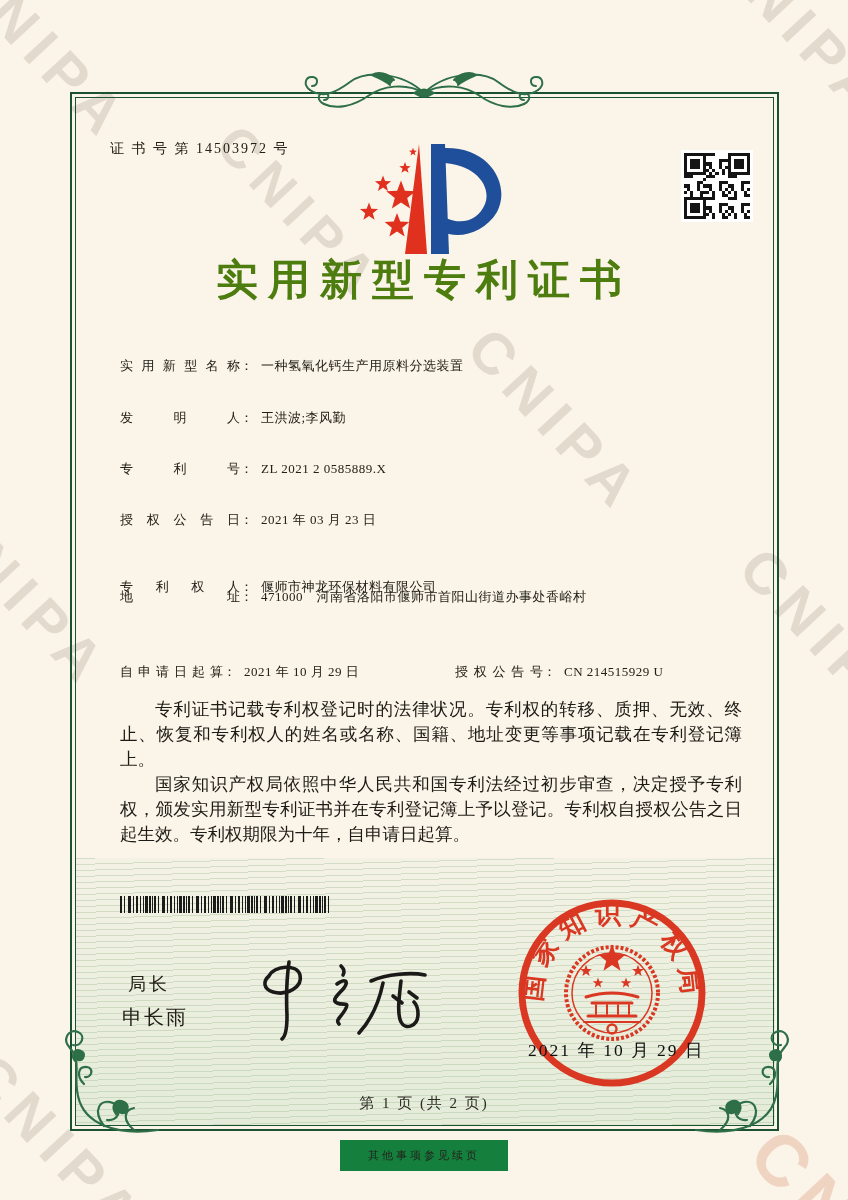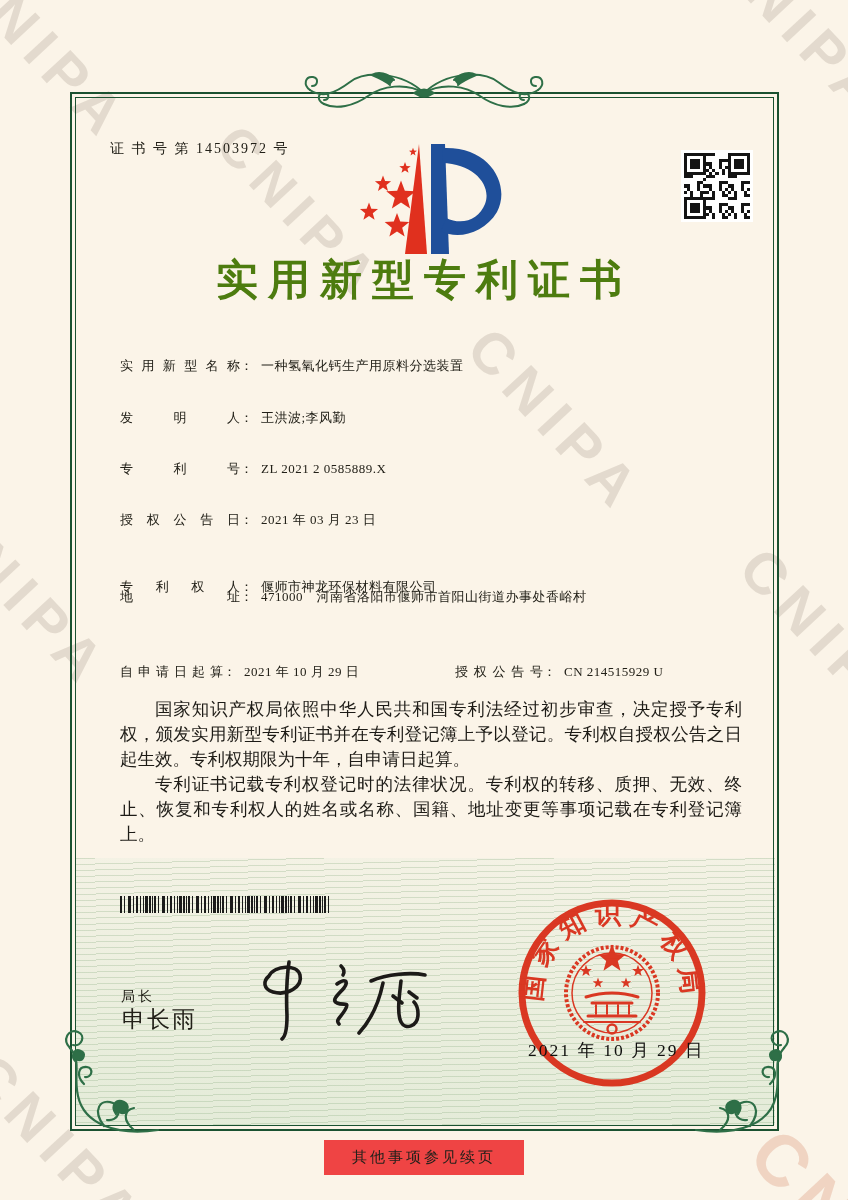--- a/index.html
+++ b/index.html
@@ -53,29 +53,29 @@
   .row0{top:357px;} .row1{top:409px;} .row2{top:460px;} .row3{top:511px;}
   .row4{top:562px;margin-top:16px;} .row5{top:588px;} .row6{top:663px;}
   .col2{position:absolute;left:335px;top:0;white-space:nowrap;}
   .col2 .fl{width:88px;}
   .body-text{
     position:absolute;left:120px;top:697px;width:622px;
     font-size:17.5px;line-height:25px;text-align:justify;color:#1d1b16;
   }
   .body-text p{margin:0;text-indent:2em;}
   .barcode{position:absolute;left:120px;top:896px;width:216px;height:17px;}
-  .signoff-title{position:absolute;left:121px;top:972px;font-size:14px;letter-spacing:3px;margin-top:16px;}
-  .signoff-name{position:absolute;left:122px;top:1004px;font-size:23px;letter-spacing:2px;}
+  .signoff-title{position:absolute;left:128px;top:972px;font-size:18px;letter-spacing:3px;}
+  .signoff-name{position:absolute;left:122px;top:1004px;font-size:20px;letter-spacing:2px;}
   .signature{position:absolute;left:225px;top:942px;}
   .seal{position:absolute;left:512px;top:893px;width:200px;height:200px;}
   .seal-date{position:absolute;left:528px;top:1038px;font-size:17.5px;letter-spacing:2px;color:#10100e;}
   .page-num{position:absolute;left:0;top:1094px;width:100%;text-align:center;font-size:15px;letter-spacing:2px;color:#2c2a24;}
   .footer-note{
     position:absolute;left:50%;top:1140px;transform:translateX(-50%);
-    background:#ef4444;padding:8px 28px;font-size:15px;letter-spacing:3px;color:#23211b;
+    background:#15803d;padding:8px 28px;font-size:11px;letter-spacing:3px;color:#23211b;
   }
   .qr-grid svg{display:block;}
 </style>
 </head>
 <body>
 
 <div class="page">
 
   <div class="wm wm-a">CNIPA</div>
   <div class="wm wm-b">CNIPA</div>
@@ -386,22 +386,22 @@
       <span class="fl" style="width:120px">地址</span><span class="fc">：</span><span class="fv">471000　河南省洛阳市偃师市首阳山街道办事处香峪村</span>
     </div>
     <div class="field-row row6">
       <span class="fl" style="width:103px">自申请日起算</span><span class="fc">：</span><span class="fv">2021 年 10 月 29 日</span>
       <span class="col2">
         <span class="fl">授权公告号</span><span class="fc">：</span><span class="fv">CN 214515929 U</span>
       </span>
     </div>
 
     <div class="body-text">
+      <p>专利证书记载专利权登记时的法律状况。专利权的转移、质押、无效、终止、恢复和专利权人的姓名或名称、国籍、地址变更等事项记载在专利登记簿上。</p>
       <p>国家知识产权局依照中华人民共和国专利法经过初步审查，决定授予专利权，颁发实用新型专利证书并在专利登记簿上予以登记。专利权自授权公告之日起生效。专利权期限为十年，自申请日起算。</p>
-      <p>专利证书记载专利权登记时的法律状况。专利权的转移、质押、无效、终止、恢复和专利权人的姓名或名称、国籍、地址变更等事项记载在专利登记簿上。</p>
     </div>
 
     <div class="barcode" id="barcode"><svg width="216" height="17" viewBox="0 0 216 17" shape-rendering="crispEdges" fill="#1b1b1b">
           <rect x="0" y="0" width="2" height="17"></rect>
           <rect x="4" y="0" width="1" height="17"></rect>
           <rect x="8" y="0" width="3" height="17"></rect>
           <rect x="13" y="0" width="1" height="17"></rect>
           <rect x="16" y="0" width="2" height="17"></rect>
           <rect x="20" y="0" width="1" height="17"></rect>
           <rect x="23" y="0" width="1" height="17"></rect>
@@ -503,16 +503,17 @@
           <path d="M80,110 L120,110" stroke-width="3"></path>
           <path d="M84,112 L84,121 M95,112 L95,121 M106,112 L106,121 M117,112 L117,121" stroke-width="2"></path>
           <path d="M76,123 L124,123" stroke-width="3"></path>
           <path d="M72,129 L128,129" stroke-width="2"></path>
           <circle cx="100" cy="136" r="4.5" stroke-width="2.4"></circle>
         </g>
       </g>
     </svg>
     <div class="seal-date">2021 年 10 月 29 日</div>
 
+    <div class="page-num">第 1 页 (共 2 页)</div>
     <div class="footer-note">其他事项参见续页</div>
 
   </div>
 </div>
 
 </body></html>

